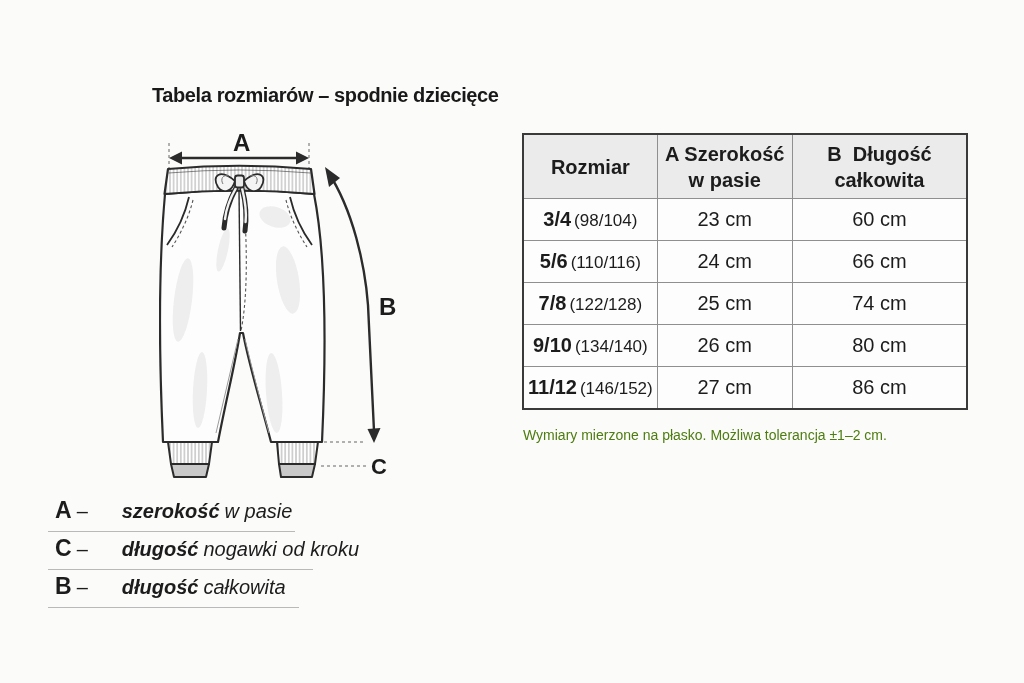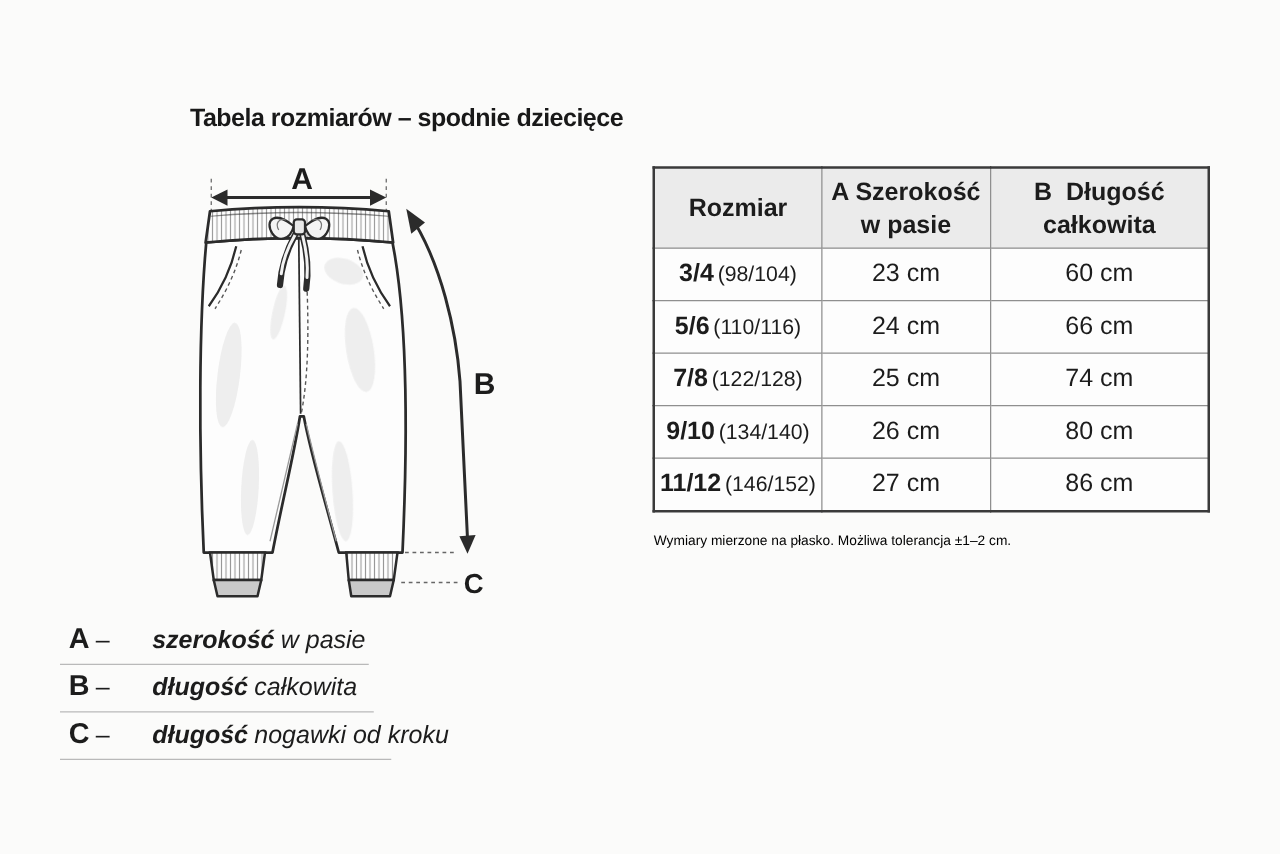--- a/index.html
+++ b/index.html
@@ -34,21 +34,21 @@
   }
   .size-table td{height:41px;font-size:20px;}
   .col-size{width:131px;}
   .col-waist{width:135px;}
   .col-length{width:175px;}
   td .size{font-weight:700;}
   td .range{font-size:17px;font-weight:400;margin-left:3px;text-align:center;}
   
   .note{
     position:absolute;left:523px;top:427px;margin:0;
-    font-size:11px;color:#000000;
+    font-size:14px;color:#4d7c0f;
   }
   
   .legend{position:absolute;left:48px;top:494px;}
   .legend-row{
     border-bottom:1px solid #b9b9b9;
     padding:3px 0 7px 7px;white-space:nowrap;
   }
   .legend-row.w1{width:240px;}
   .legend-row.w2{width:244px;}
   .legend-row.w3{width:258px;}
@@ -200,21 +200,21 @@
       </tr>
     </tbody>
   </table>
 
   <p class="note">Wymiary mierzone na płasko. Możliwa tolerancja ±1–2 cm.</p>
 
   <div class="legend">
     <div class="legend-row w1">
       <span class="l-letter">A</span><span class="l-dash">–</span><span class="l-term">szerokość</span><span class="l-desc">w pasie</span>
     </div>
+    <div class="legend-row w3">
+      <span class="l-letter">C</span><span class="l-dash">–</span><span class="l-term">długość</span><span class="l-desc">nogawki od kroku</span>
+    </div>
     <div class="legend-row w2">
       <span class="l-letter">B</span><span class="l-dash">–</span><span class="l-term">długość</span><span class="l-desc">całkowita</span>
     </div>
-    <div class="legend-row w3">
-      <span class="l-letter">C</span><span class="l-dash">–</span><span class="l-term">długość</span><span class="l-desc">nogawki od kroku</span>
-    </div>
   </div>
 
 </div>
 
 </body></html>

